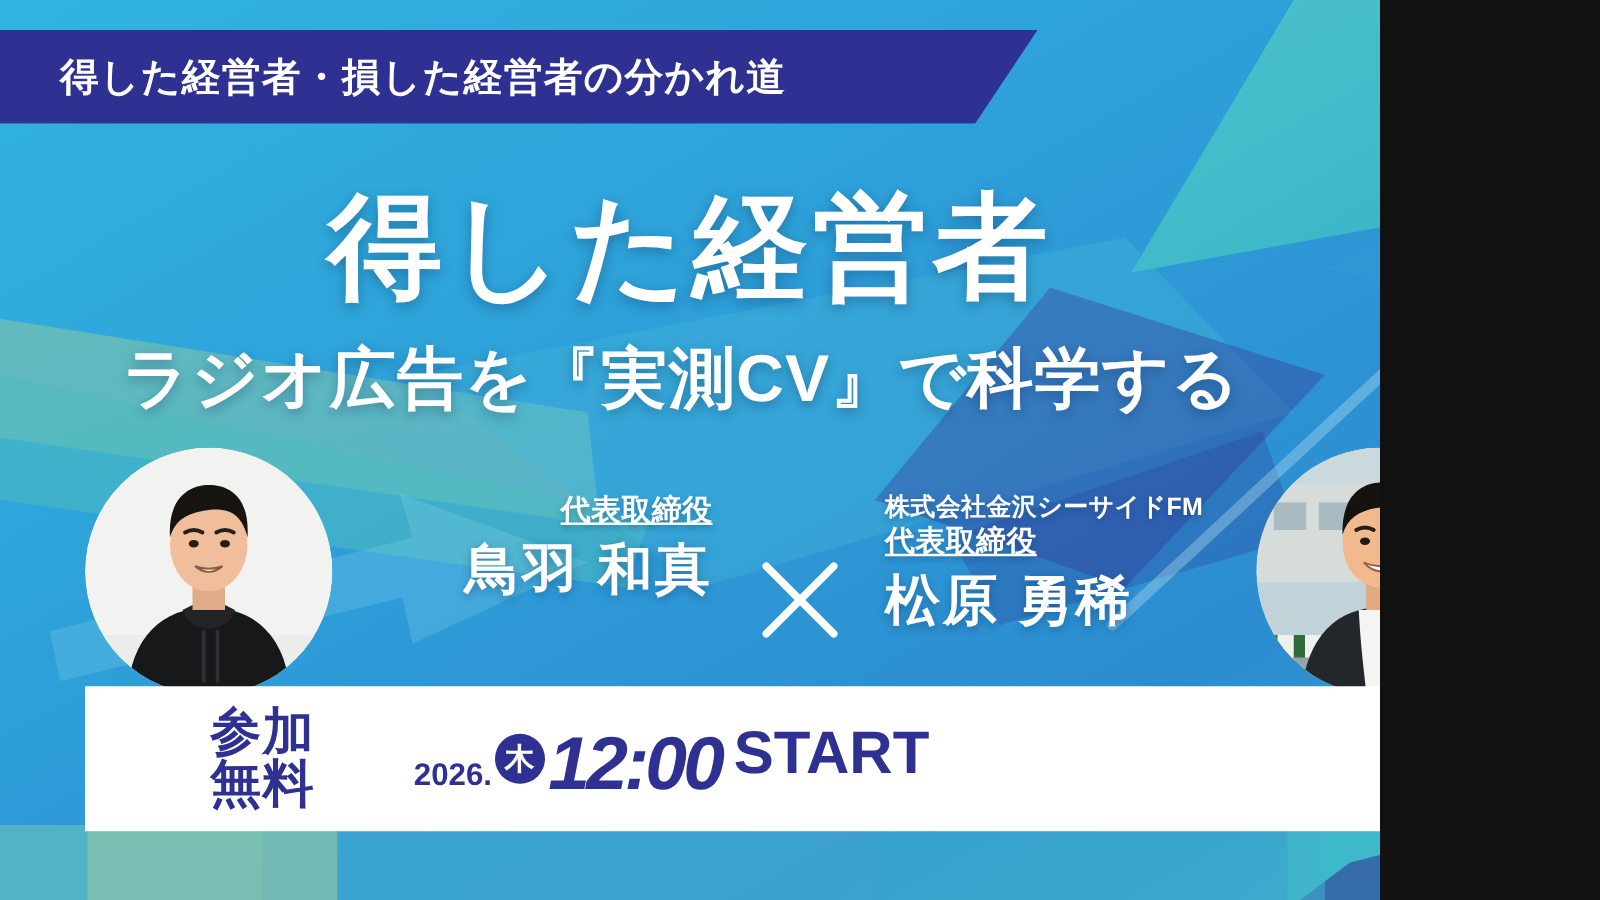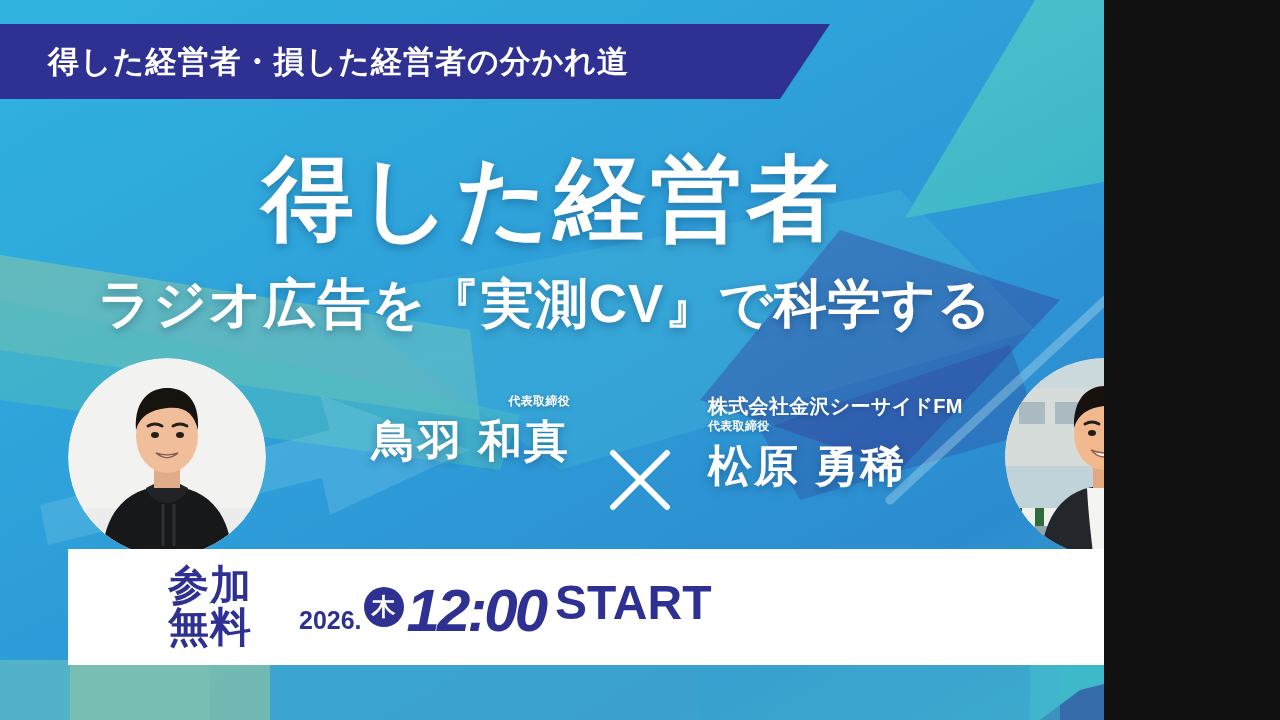--- a/index.html
+++ b/index.html
@@ -50,32 +50,32 @@
   }
   .photo.left{left:68px;}
   .photo.right{left:1005px;}
   .photo svg{display:block;width:198px;height:198px;}
 
   .sp-text{position:absolute;top:36px;color:#fff;}
   .sp-text.left{left:230px;width:340px;text-align:right;}
   .sp-text.right{left:708px;width:360px;text-align:left;}
   .sp-company{font-size:20px;font-weight:bold;line-height:1.25;letter-spacing:.3px;
     text-shadow:0 2px 5px rgba(10,40,80,.3);}
-  .sp-role{font-size:12px;font-weight:bold;line-height:1.25;letter-spacing:.3px;
-    text-shadow:0 2px 5px rgba(10,40,80,.3);}
+  .sp-role{font-size:24px;font-weight:bold;line-height:1.25;letter-spacing:.3px;
+    text-shadow:0 2px 5px rgba(10,40,80,.3);text-decoration:underline;}
   .sp-name{font-size:44px;font-weight:bold;margin-top:10px;letter-spacing:2px;line-height:1;
     text-shadow:0 3px 8px rgba(10,40,80,.35);}
 
   .xmark{position:absolute;left:605px;top:445px;width:70px;height:70px;}
   .xmark svg{display:block;}
 
   
   .datebar{
     position:absolute;left:68px;top:549px;width:1141px;height:116px;background:#fff;
-    display:flex;align-items:center;
+    display:flex;align-items:center;gap:32px;
   }
   .navy{color:#2E3192;}
   .free{
     margin-left:100px;font-size:41px;font-weight:bold;line-height:1.02;
     letter-spacing:1px;text-align:center;
   }
   .datewrap{display:flex;align-items:flex-end;margin-left:44px;}
   .ym{display:flex;flex-direction:row;align-items:flex-start;}
   .year{font-size:25px;font-weight:bold;line-height:1;margin-bottom:2px;margin-left:3px;}
   .month{font-size:66px;font-weight:bold;line-height:.82;letter-spacing:-1px;}

